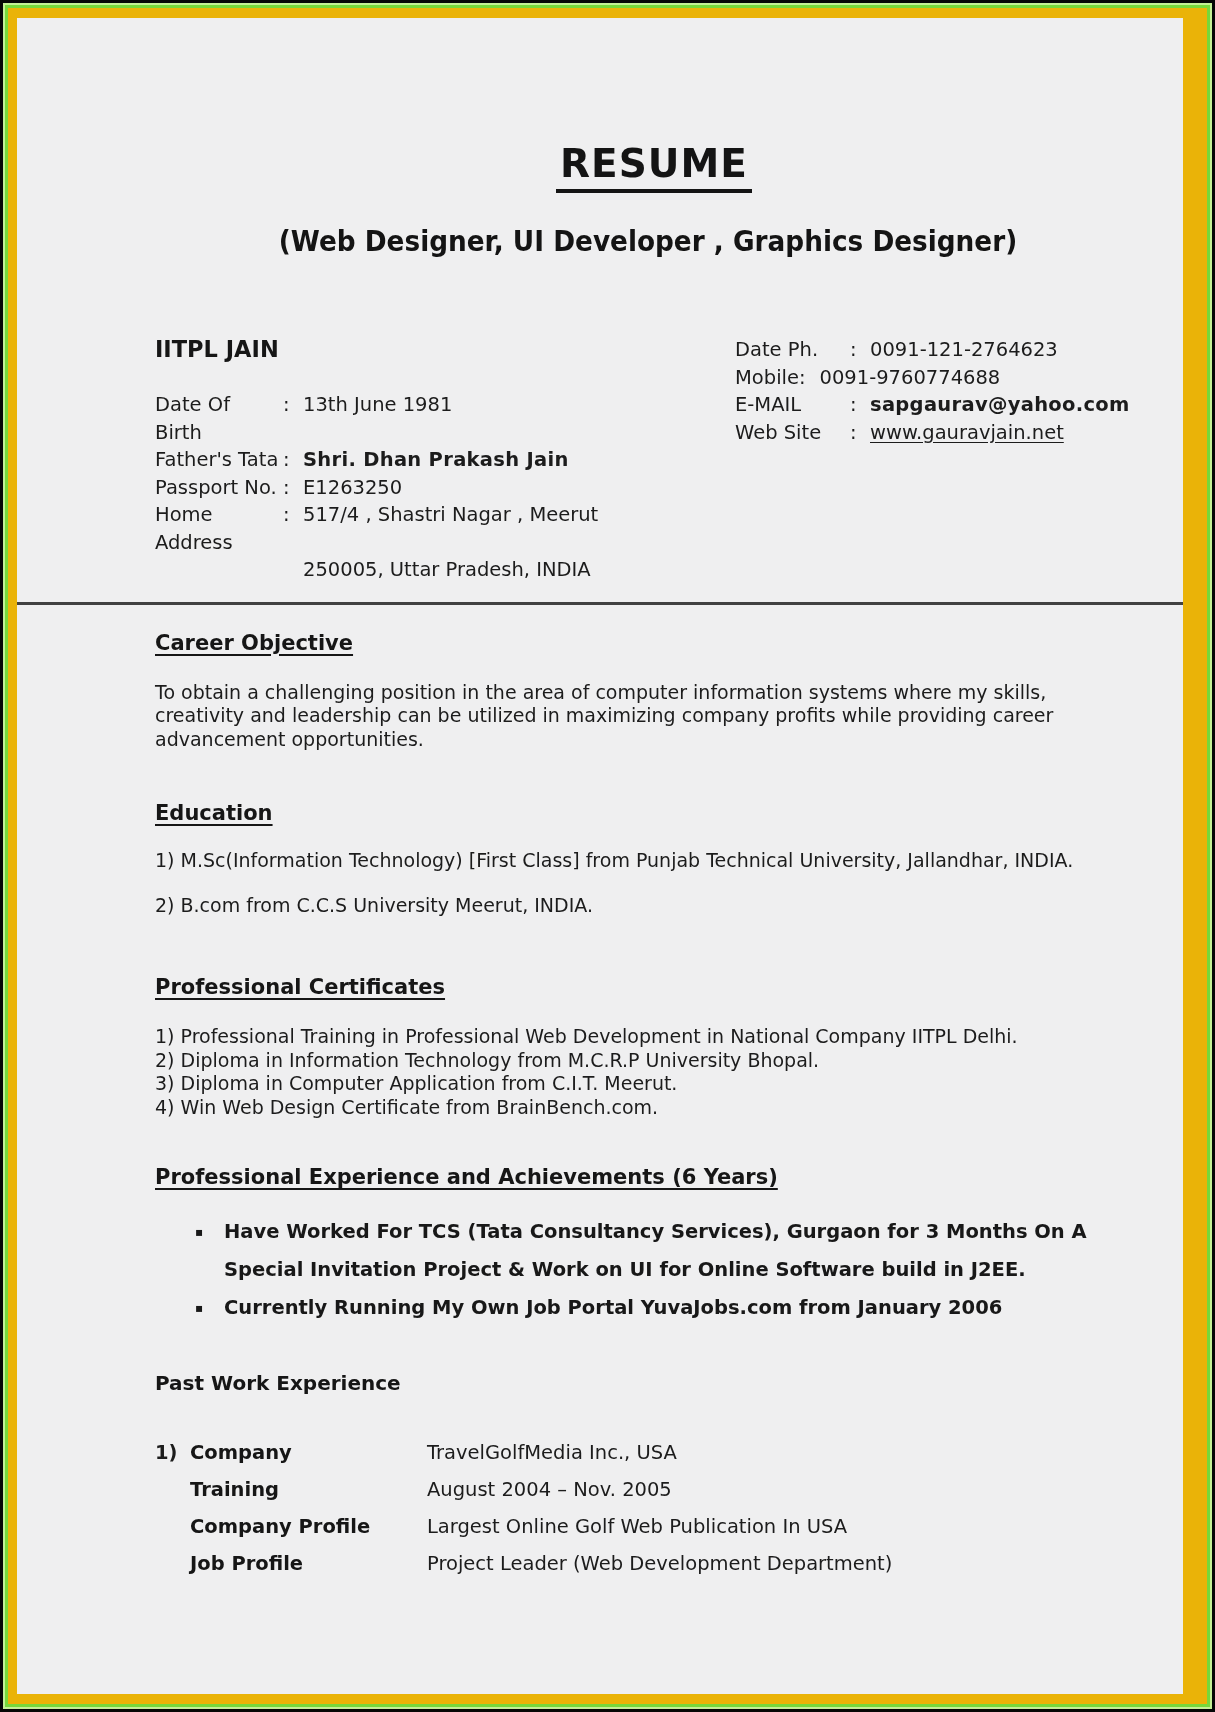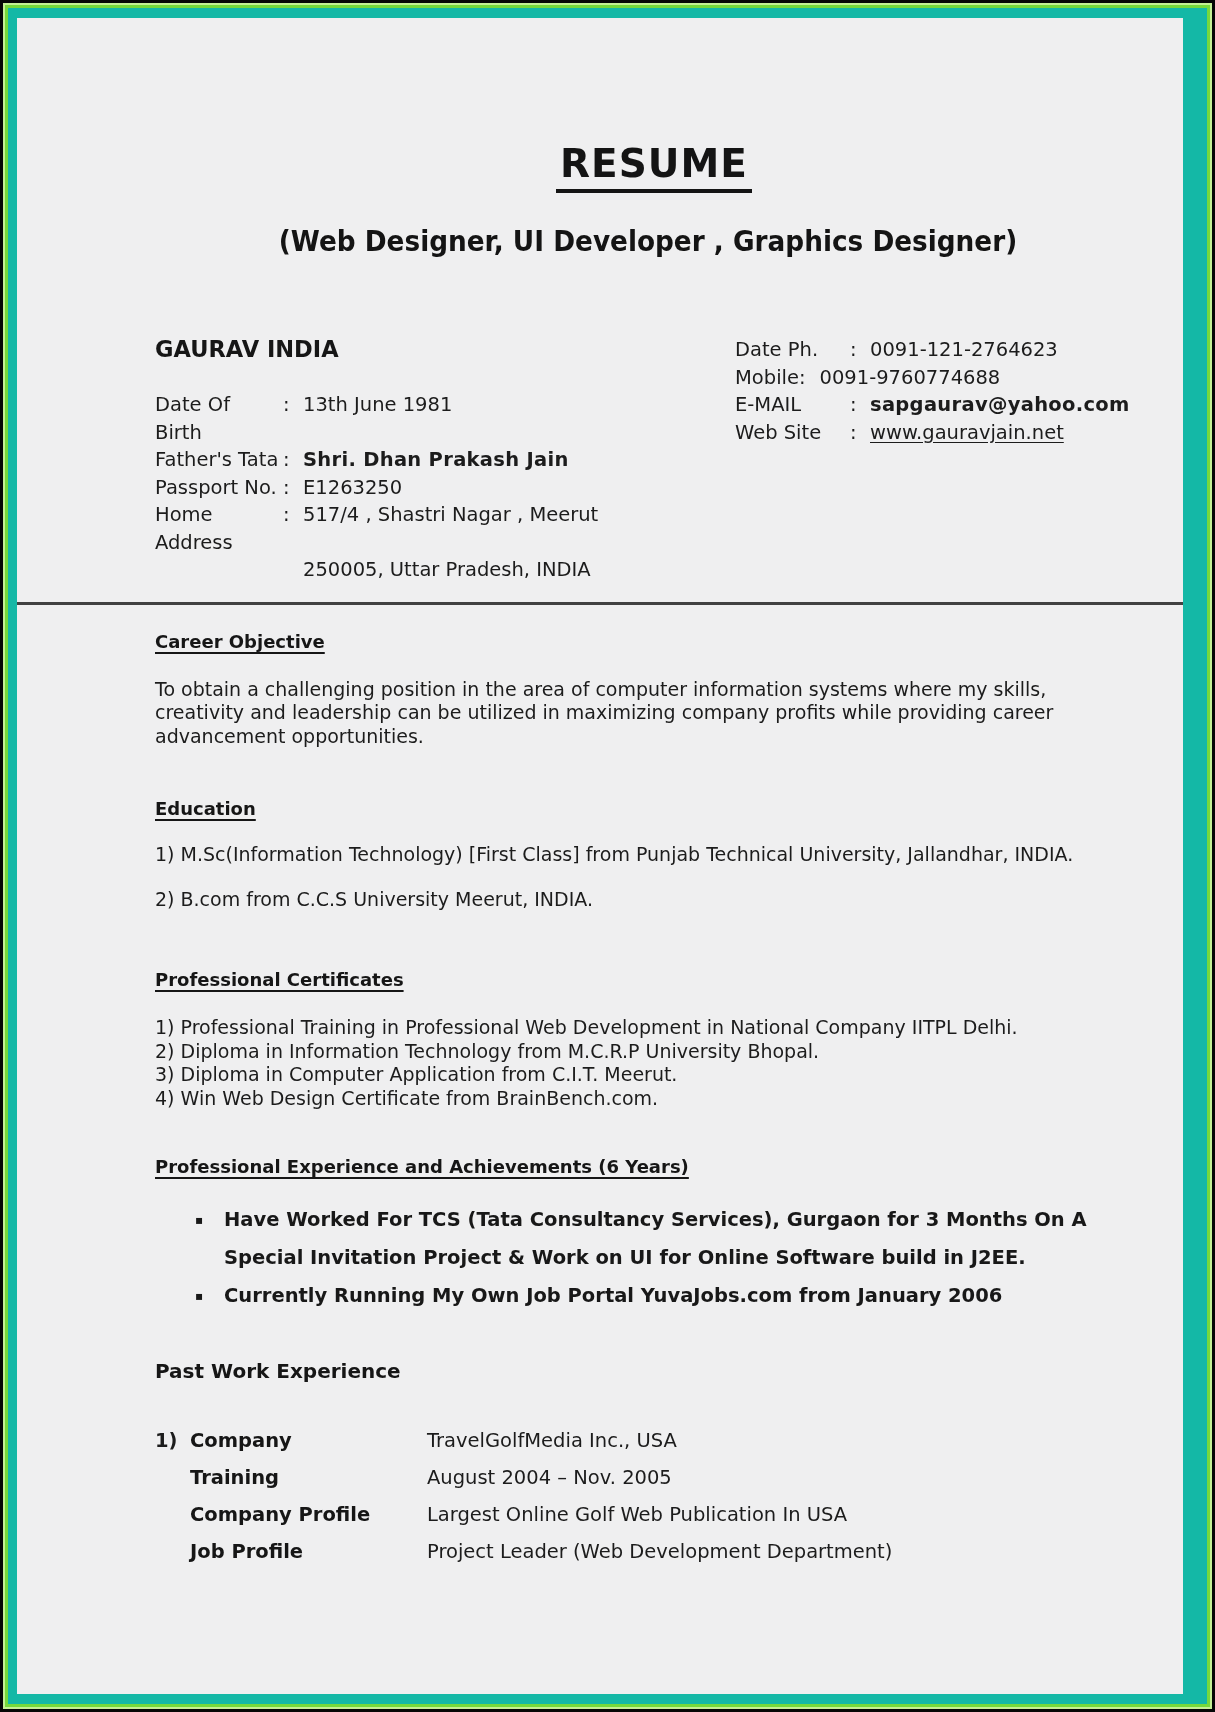--- a/index.html
+++ b/index.html
@@ -13,21 +13,21 @@
   .frame {
     position:absolute; inset:0;
     background:#76d83b;
     border:3px solid #060606;
     box-sizing:border-box;
     padding:5px;
     box-shadow: inset 0 0 0 2px rgba(205,243,160,.9);
   }
   .gray-mat {
     width:100%; height:100%;
-    background:#14b8a6;
+    background:#eab308;
     box-sizing:border-box;
     padding:10px 24px 10px 9px;
   }
   .paper {
     width:100%; height:100%;
     background:#efeff0;
     box-sizing:border-box;
     color:#1c1c1c;
     position:relative;
   }
@@ -60,21 +60,21 @@
   .crow .sep  { width:20px;  flex:none; }
   .crow.rrow .lab { width:115px; }
   .crow.rrow .sep { width:20px; }
   .crow.nosep .lab { width:auto; }
   .crow.nosep .val { margin-left:14px; }
   .val.bold { font-weight:bold; letter-spacing:.3px; }
   .val.link { text-decoration:underline; text-underline-offset:3px; }
   .divider { height:3px; background:#414141; margin-top:18px; }
   .doc-body { padding:26px 58px 0 138px; font-size:19px; }
   .sec-heading {
-    margin:0; font-size:18px; font-weight:bold; color:#161616;
+    margin:0; font-size:21px; font-weight:bold; color:#161616;
     text-decoration:underline;
     text-decoration-thickness:2px;
     text-underline-offset:4px;
   }
   .objective-text { margin:26px 0 0 0; line-height:23.5px; max-width:980px; }
   .sec { margin:0; }
   .sec.education        { margin-top:50px; }
   .sec.certificates     { margin-top:56px; }
   .sec.experience       { margin-top:46px; }
   .sec.pastwork         { margin-top:44px; }
@@ -106,21 +106,21 @@
 
       <div class="doc-header">
         <div class="title-wrap">
           <span class="doc-title">RESUME</span>
         </div>
         <div class="doc-subtitle">(Web Designer, UI Developer , Graphics Designer)</div>
 
         <div class="contact">
 
           <div class="contact-left">
-            <div class="contact-name">GAURAV INDIA</div>
+            <div class="contact-name">IITPL JAIN</div>
             <div class="row-spacer"></div>
 
             <div class="crow">
               <span class="lab">Date Of Birth</span>
               <span class="sep">:</span>
               <span class="val">13th June 1981</span>
             </div>
             <div class="crow">
               <span class="lab">Father's Tata</span>
               <span class="sep">:</span>

